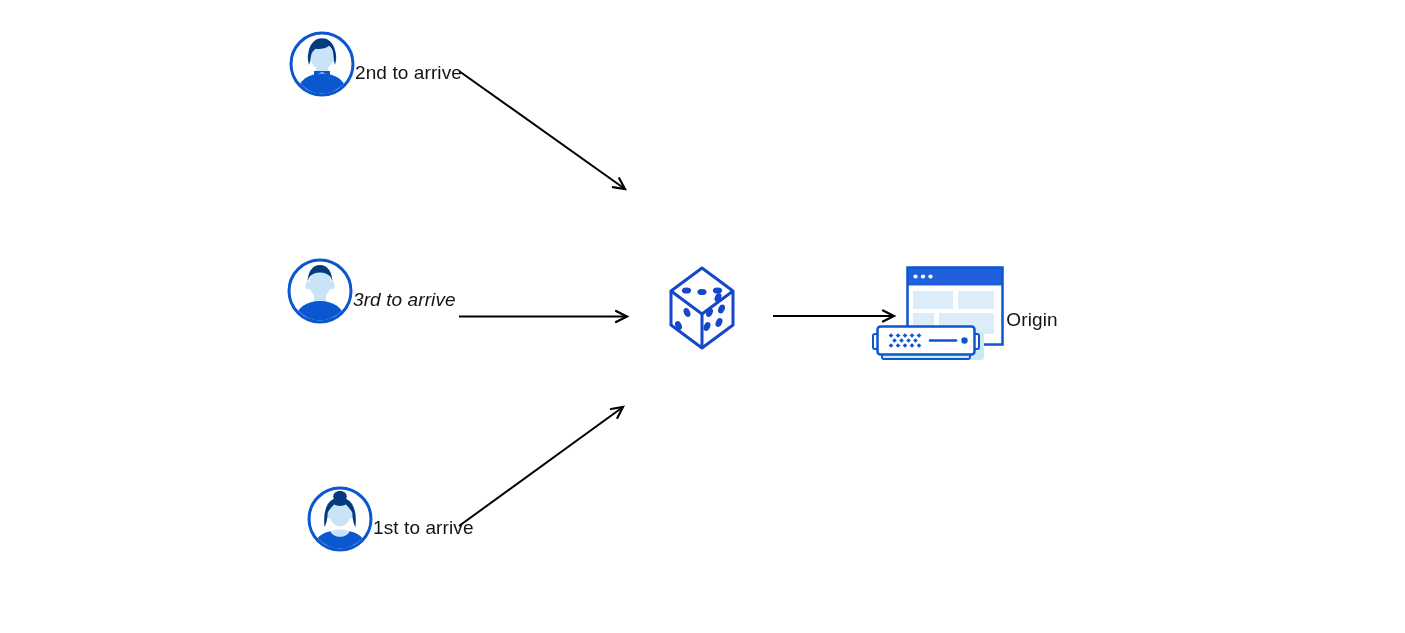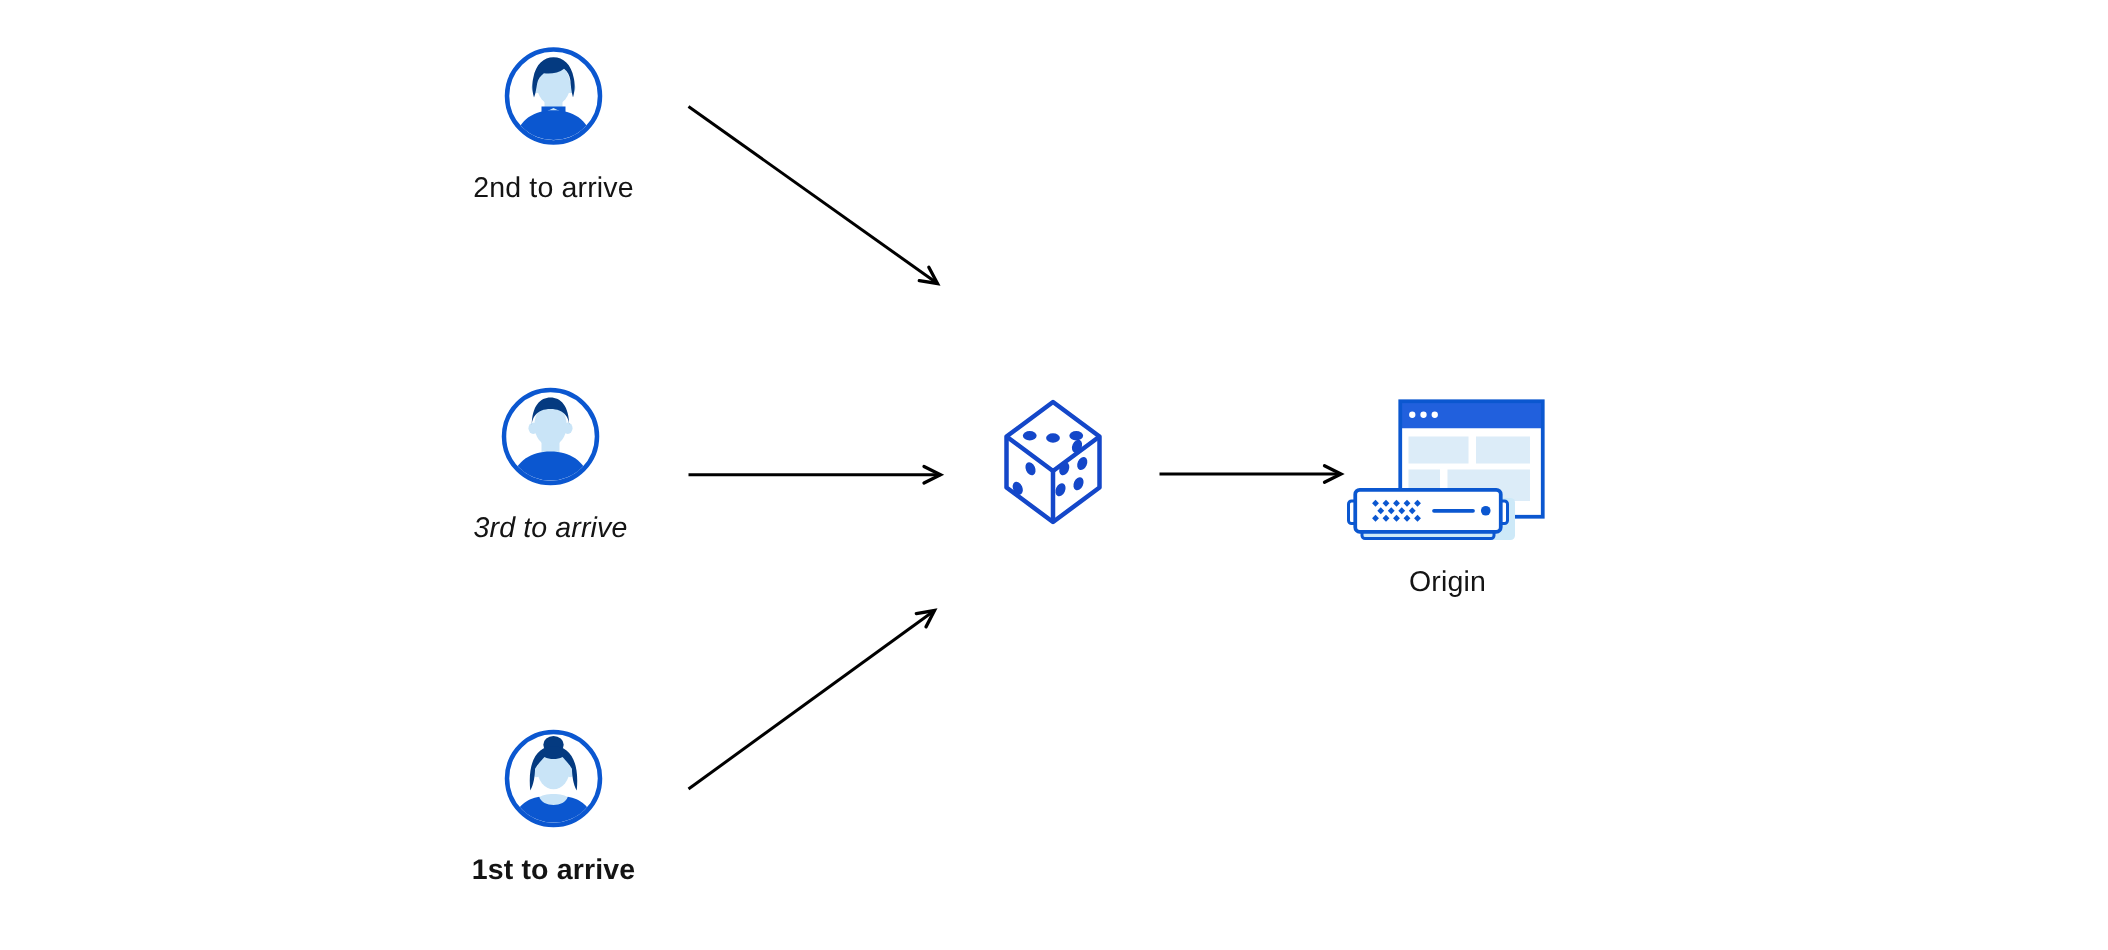--- a/index.html
+++ b/index.html
@@ -19,21 +19,21 @@
     position: absolute;
     left: 0; top: 0;
     width: 1405px;
     height: 633px;
     pointer-events: none;
   }
   .node {
     position: absolute;
     width: 160px;
     display: flex;
-    flex-direction: column;
+    flex-direction: row;
     align-items: center;
   }
   .node .icon-wrap { line-height: 0; }
   .node-label {
     margin-top: 19px;
     font-size: 19px;
     line-height: 1.1;
     color: #141414;
     text-align: center;
     white-space: nowrap;
@@ -104,21 +104,21 @@
         <ellipse cx="21.5" cy="27.5" rx="3.2" ry="3.8" fill="#c9e4f7"></ellipse>
         <ellipse cx="44.5" cy="27.5" rx="3.2" ry="3.8" fill="#c9e4f7"></ellipse>
         <ellipse cx="33" cy="25.5" rx="10.8" ry="13.8" fill="#c9e4f7"></ellipse>
         <path d="M20.5,26 C20.5,12.5 26.2,7 33,7 C39.8,7 45.5,12.5 45.5,26 C45.5,20.4 42.2,14.6 33,14.6 C23.8,14.6 20.5,20.4 20.5,26 Z" fill="#043a80"></path>
         <circle cx="33" cy="33" r="31" fill="none" stroke="#0b57d0" stroke-width="3"></circle>
       </svg>
     </span>
     <div class="node-label">3rd to arrive</div>
   </div>
 
-  <div class="node" style="left:289px; top:486px;font-weight:bold;">
+  <div class="node" style="left:307px; top:486px;">
     <span class="icon-wrap">
       <svg width="66" height="66" viewBox="0 0 66 66">
         <defs>
             <clipPath id="clipC">
               <circle cx="33" cy="33" r="29.4"></circle>
             </clipPath>
           </defs>
         <circle cx="33" cy="33" r="29.5" fill="#ffffff"></circle>
         <g clip-path="url(#clipC)">
           <path d="M23,66 L23,46 C26,42.5 40,42.5 43,46 L43,66 Z" fill="#c9e4f7"></path>
@@ -155,21 +155,21 @@
           <ellipse cx="52" cy="32.5" rx="3.1" ry="4.6" transform="rotate(24 52 32.5)"></ellipse>
           <ellipse cx="43.5" cy="47.5" rx="3.1" ry="4.6" transform="rotate(24 43.5 47.5)"></ellipse>
           <ellipse cx="55.5" cy="44" rx="3.1" ry="4.6" transform="rotate(24 55.5 44)"></ellipse>
           <ellipse cx="41" cy="61.5" rx="3.1" ry="4.6" transform="rotate(24 41 61.5)"></ellipse>
           <ellipse cx="53" cy="57.5" rx="3.1" ry="4.6" transform="rotate(24 53 57.5)"></ellipse>
         </g>
       </svg>
     </span>
   </div>
 
-  <div class="node" style="left:885px; top:262px;">
+  <div class="node" style="left:885px; top:262px;justify-content:center;">
     <span class="icon-wrap">
       <svg width="134" height="102" viewBox="0 0 134 102">
 
         <g>
           <rect x="35.5" y="5.5" width="95" height="77" fill="#ffffff"></rect>
           <rect x="35.5" y="5.5" width="95" height="18" fill="#2160dd"></rect>
           <circle cx="43.5" cy="14.5" r="2.1" fill="#ffffff"></circle>
           <circle cx="51" cy="14.5" r="2.1" fill="#ffffff"></circle>
           <circle cx="58.5" cy="14.5" r="2.1" fill="#ffffff"></circle>
           <rect x="41" y="29" width="40" height="18" fill="#dcecf8"></rect>

